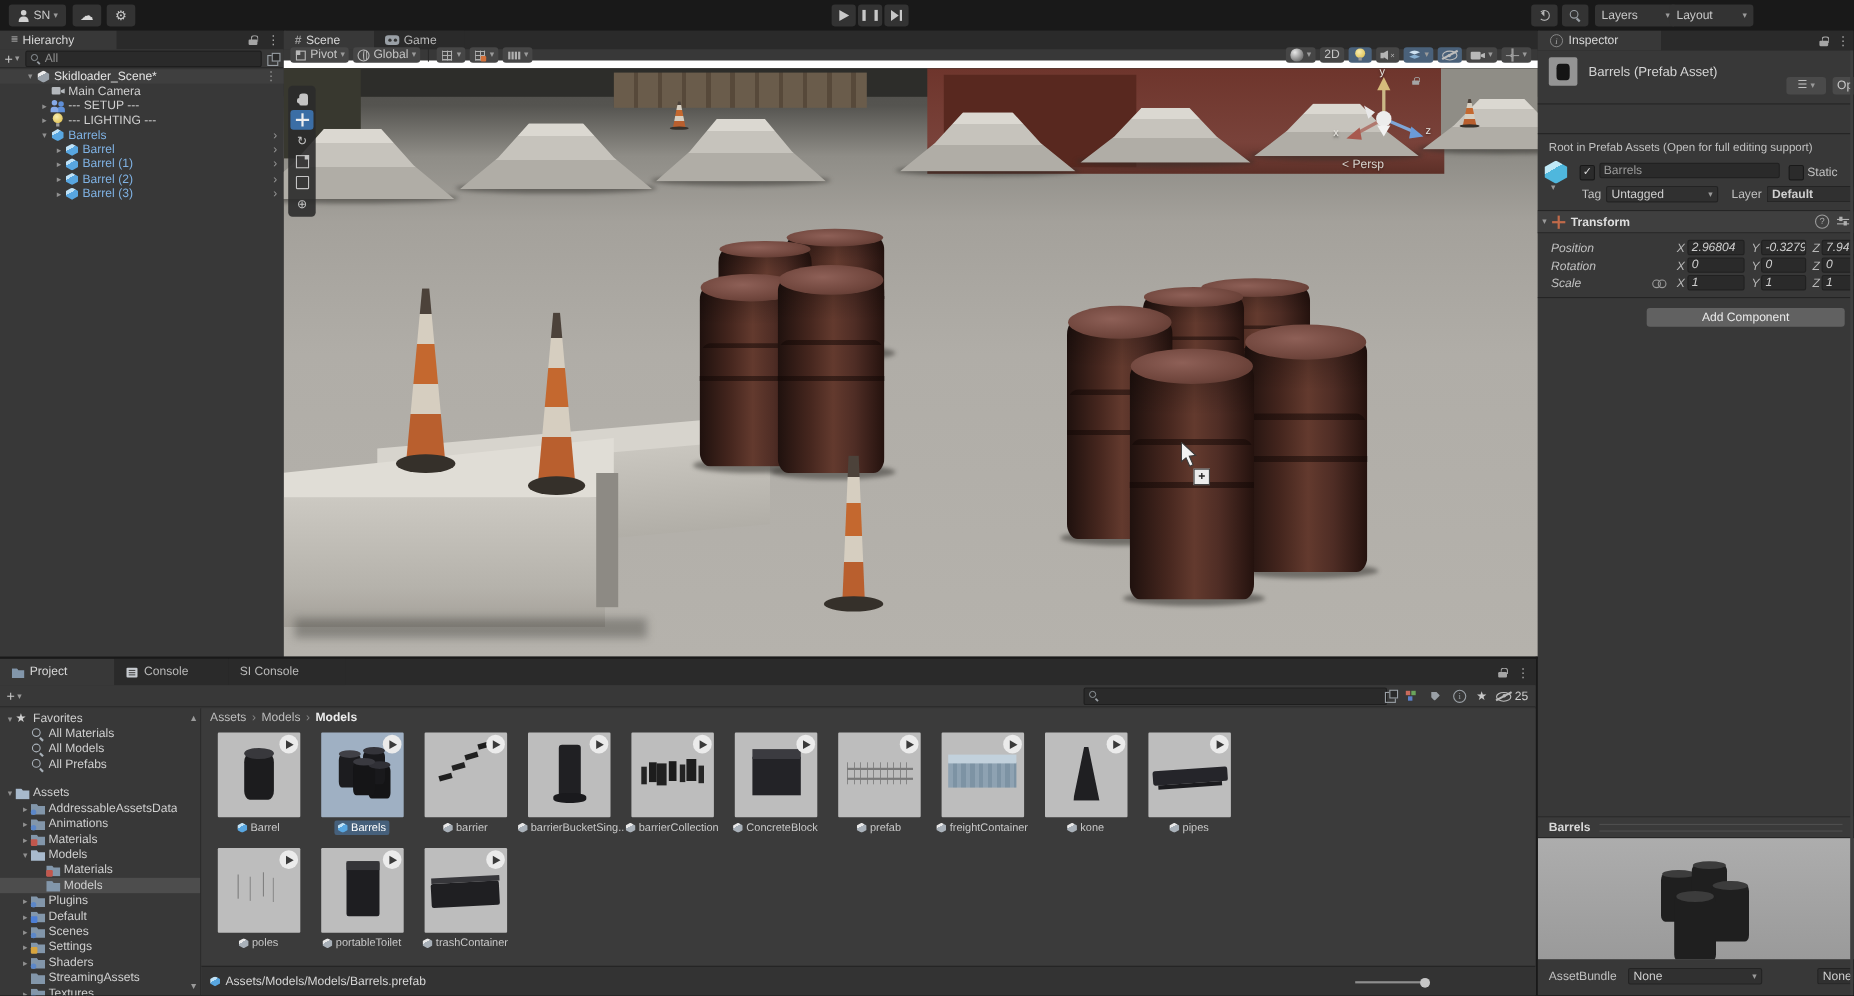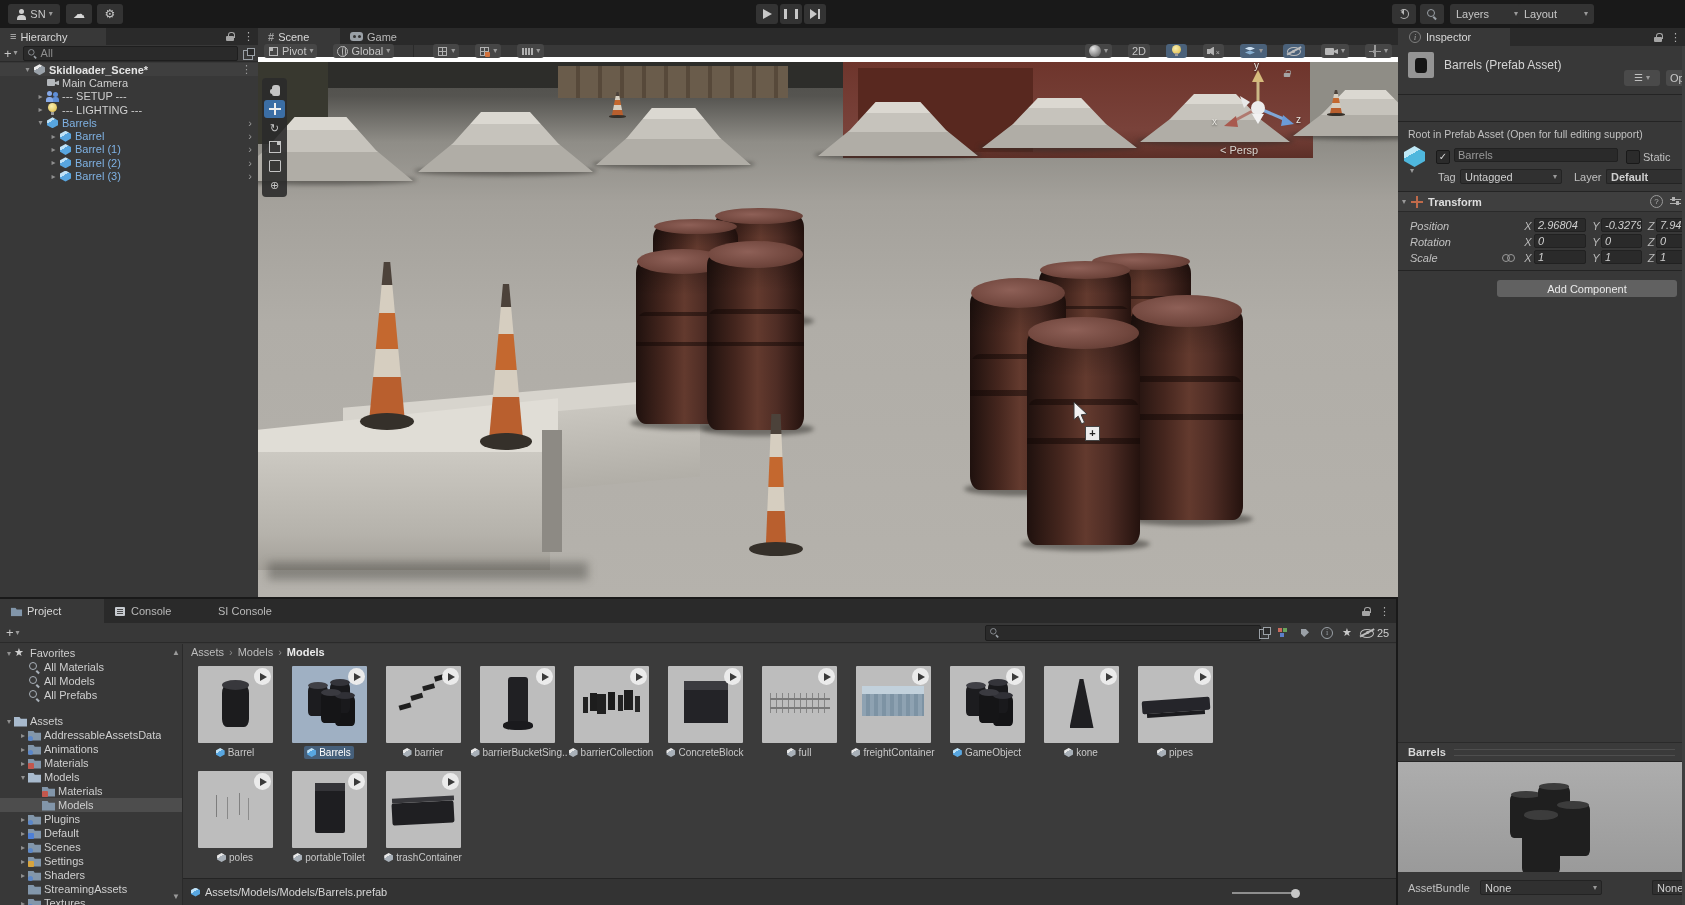--- a/index.html
+++ b/index.html
@@ -121,26 +121,26 @@
   .pi-step::after{content:"";width:2.5px;height:10px;background:#c8c8c8;margin-left:1px;}
   
   #hier{left:0;top:28px;width:258px;height:569px;background:#383838;border-right:2px solid #191919;}
   #hier .tabbar{height:17px;}
   #hier-toolbar{position:absolute;left:0;top:17px;width:100%;height:17px;background:#383838;border-bottom:1px solid #2a2a2a;display:flex;align-items:center;padding:0 4px;box-sizing:border-box;gap:2px;}
   .hrow{display:flex;align-items:center;height:13.3px;padding-right:2px;}
   .hrow .tw{width:11px;text-align:center;color:#909090;font-size:8px;flex:none;}
   .hrow .lbl{margin-left:3px;white-space:nowrap;overflow:hidden;}
   .hrow .lbl.blue{color:#7fb2e4;}
   .hrow.scene-row{background:#3f3f3f;}
-  .hrow.scene-row .lbl{color:#e4e4e4;font-weight:bold;}
+  .hrow.scene-row .lbl{color:#e4e4e4;font-weight:normal;}
   .hrow .right{margin-left:auto;color:#9a9a9a;font-size:11px;padding-right:4px;}
   
   #scene{left:258px;top:28px;width:1140px;height:569px;background:#383838;border-right:2px solid #191919;}
   #scene .tabbar{height:17px;}
-  #scene-toolbar{position:absolute;left:0;top:17px;width:100%;height:17px;background:#383838;border-bottom:5px solid #ffffff;display:flex;align-items:center;padding:0 6px;box-sizing:border-box;gap:16px;}
+  #scene-toolbar{position:absolute;left:0;top:17px;width:100%;height:17px;background:#383838;border-bottom:7px solid #ffffff;display:flex;align-items:center;padding:0 6px;box-sizing:border-box;gap:4px;}
   .sbtn{height:14px;background:#464646;border-radius:3px;display:flex;align-items:center;gap:3px;padding:0 4px;color:#c4c4c4;}
   .sbtn.on{background:#4a617a;}
   #viewport{position:absolute;left:0;top:34px;width:1140px;height:535px;overflow:hidden;
     background:linear-gradient(180deg,#4e4d49 0px,#555450 34px,#8f8d87 80px,#a4a19b 140px,#b0ada7 260px,#b5b2ac 535px);}
   
   .jb{position:absolute;clip-path:polygon(36% 0,64% 0,80% 52%,100% 100%,0 100%,20% 52%);
     background:linear-gradient(180deg,#dbd8d1 0 20%,#c6c3bc 20% 55%,#b0ada6 55% 100%);}
   .jbshadow{position:absolute;background:rgba(45,44,40,.5);filter:blur(2px);border-radius:50%;}
   .bar3{position:absolute;border-radius:10px/14px;
     background:linear-gradient(180deg,rgba(0,0,0,.28),rgba(0,0,0,0) 22%),
@@ -572,21 +572,21 @@
     <div class="abs" style="left:46px;top:30px;color:#d4d4d4;font-size:12px;">Barrels (Prefab Asset)</div>
     <div class="btn" style="position:absolute;left:226px;top:42px;width:36px;height:16px;background:#4a4a4a;">
       <span class="ic-menu" style="font-size:10px;">☰</span>
       <span class="dd-caret">▾</span>
     </div>
     <div class="btn" style="position:absolute;left:268px;top:42px;width:19px;height:16px;background:#4a4a4a;border-radius:3px 0 0 3px;justify-content:flex-start;padding-left:4px;overflow:hidden;">
       <span>Op</span>
     </div>
     <div class="hairline" style="top:66px;"></div>
     <div class="hairline" style="top:93px;"></div>
-    <div class="abs ilabel" style="left:10px;top:100px;font-size:10.5px;">Root in Prefab Asset (Open for full editing support)</div>
+    <div class="abs ilabel" style="left:10px;top:100px;font-size:10.5px;">Root in Prefab Assets (Open for full editing support)</div>
 
     <div class="abs" style="left:6px;top:118px;width:21px;height:21px;">
       <span style="position:absolute;inset:0;clip-path:polygon(50% 0,100% 28%,100% 72%,50% 100%,0 72%,0 28%);background:linear-gradient(150deg,#bfe9f7 38%,#4fb7dd 38%);"></span>
       <span class="dd-caret" style="position:absolute;left:6px;top:21px;">▾</span>
     </div>
     <div class="cb abs" style="left:38px;top:122px;">✓</div>
     <div class="ifield" style="left:56px;top:120px;width:164px;color:#9a9a9a;">
       <span>Barrels</span>
     </div>
     <div class="cb abs" style="left:228px;top:122px;"></div>
@@ -869,41 +869,31 @@
                 <span>ConcreteBlock</span>
               </div>
             </div>
             <div class="gcell">
               <div class="th">
                 <div class="sh sh-fence"></div>
                 <div class="play"></div>
               </div>
               <div class="glabel">
                 <span class="mini-cube gray"></span>
-                <span>full</span>
+                <span>prefab</span>
               </div>
             </div>
             <div class="gcell">
               <div class="th">
                 <div class="sh sh-container"></div>
                 <div class="play"></div>
               </div>
               <div class="glabel">
                 <span class="mini-cube gray"></span>
                 <span>freightContainer</span>
-              </div>
-            </div>
-            <div class="gcell">
-              <div class="th">
-                <div class="sh sh-barrels"></div>
-                <div class="play"></div>
-              </div>
-              <div class="glabel">
-                <span class="mini-cube"></span>
-                <span>GameObject</span>
               </div>
             </div>
             <div class="gcell">
               <div class="th">
                 <div class="sh sh-cone"></div>
                 <div class="play"></div>
               </div>
               <div class="glabel">
                 <span class="mini-cube gray"></span>
                 <span>kone</span>

